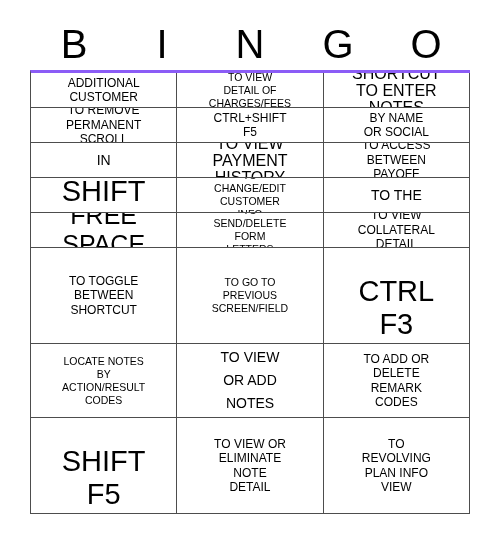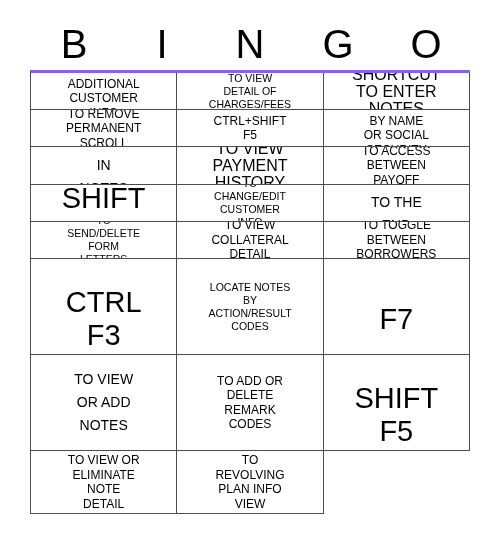--- a/index.html
+++ b/index.html
@@ -175,49 +175,55 @@
         <span class="cell-text">TO
 CHANGE/EDIT
 CUSTOMER
 INFO</span>
       </div>
       <div class="bingo-cell size-l">
         <span class="cell-text">MOVE
 TO THE
 END</span>
       </div>
+      <div class="bingo-cell size-xl">
+        <span class="cell-text">FREE
+SPACE</span>
+      </div>
       <div class="bingo-cell size-xs">
         <span class="cell-text">TO
 SEND/DELETE
 FORM
 LETTERS</span>
       </div>
       <div class="bingo-cell size-s">
         <span class="cell-text">TO VIEW
 COLLATERAL
 DETAIL</span>
       </div>
       <div class="bingo-cell size-s">
         <span class="cell-text">TO TOGGLE
 BETWEEN
-BORROWERS</span>
+SHORTCUT</span>
+      </div>
+      <div class="bingo-cell size-xs">
+        <span class="cell-text">TO GO TO
+PREVIOUS
+SCREEN/FIELD</span>
       </div>
       <div class="bingo-cell size-xxl">
         <span class="cell-text">CTRL
 F3</span>
       </div>
       <div class="bingo-cell size-xs">
         <span class="cell-text">LOCATE NOTES
 BY
 ACTION/RESULT
 CODES</span>
       </div>
-      <div class="bingo-cell size-xxl">
-        <span class="cell-text">F7</span>
-      </div>
       <div class="bingo-cell size-l">
         <span class="cell-text">TO VIEW
 OR ADD
 NOTES</span>
       </div>
       <div class="bingo-cell size-s">
         <span class="cell-text">TO ADD OR
 DELETE
 REMARK
 CODES</span>

